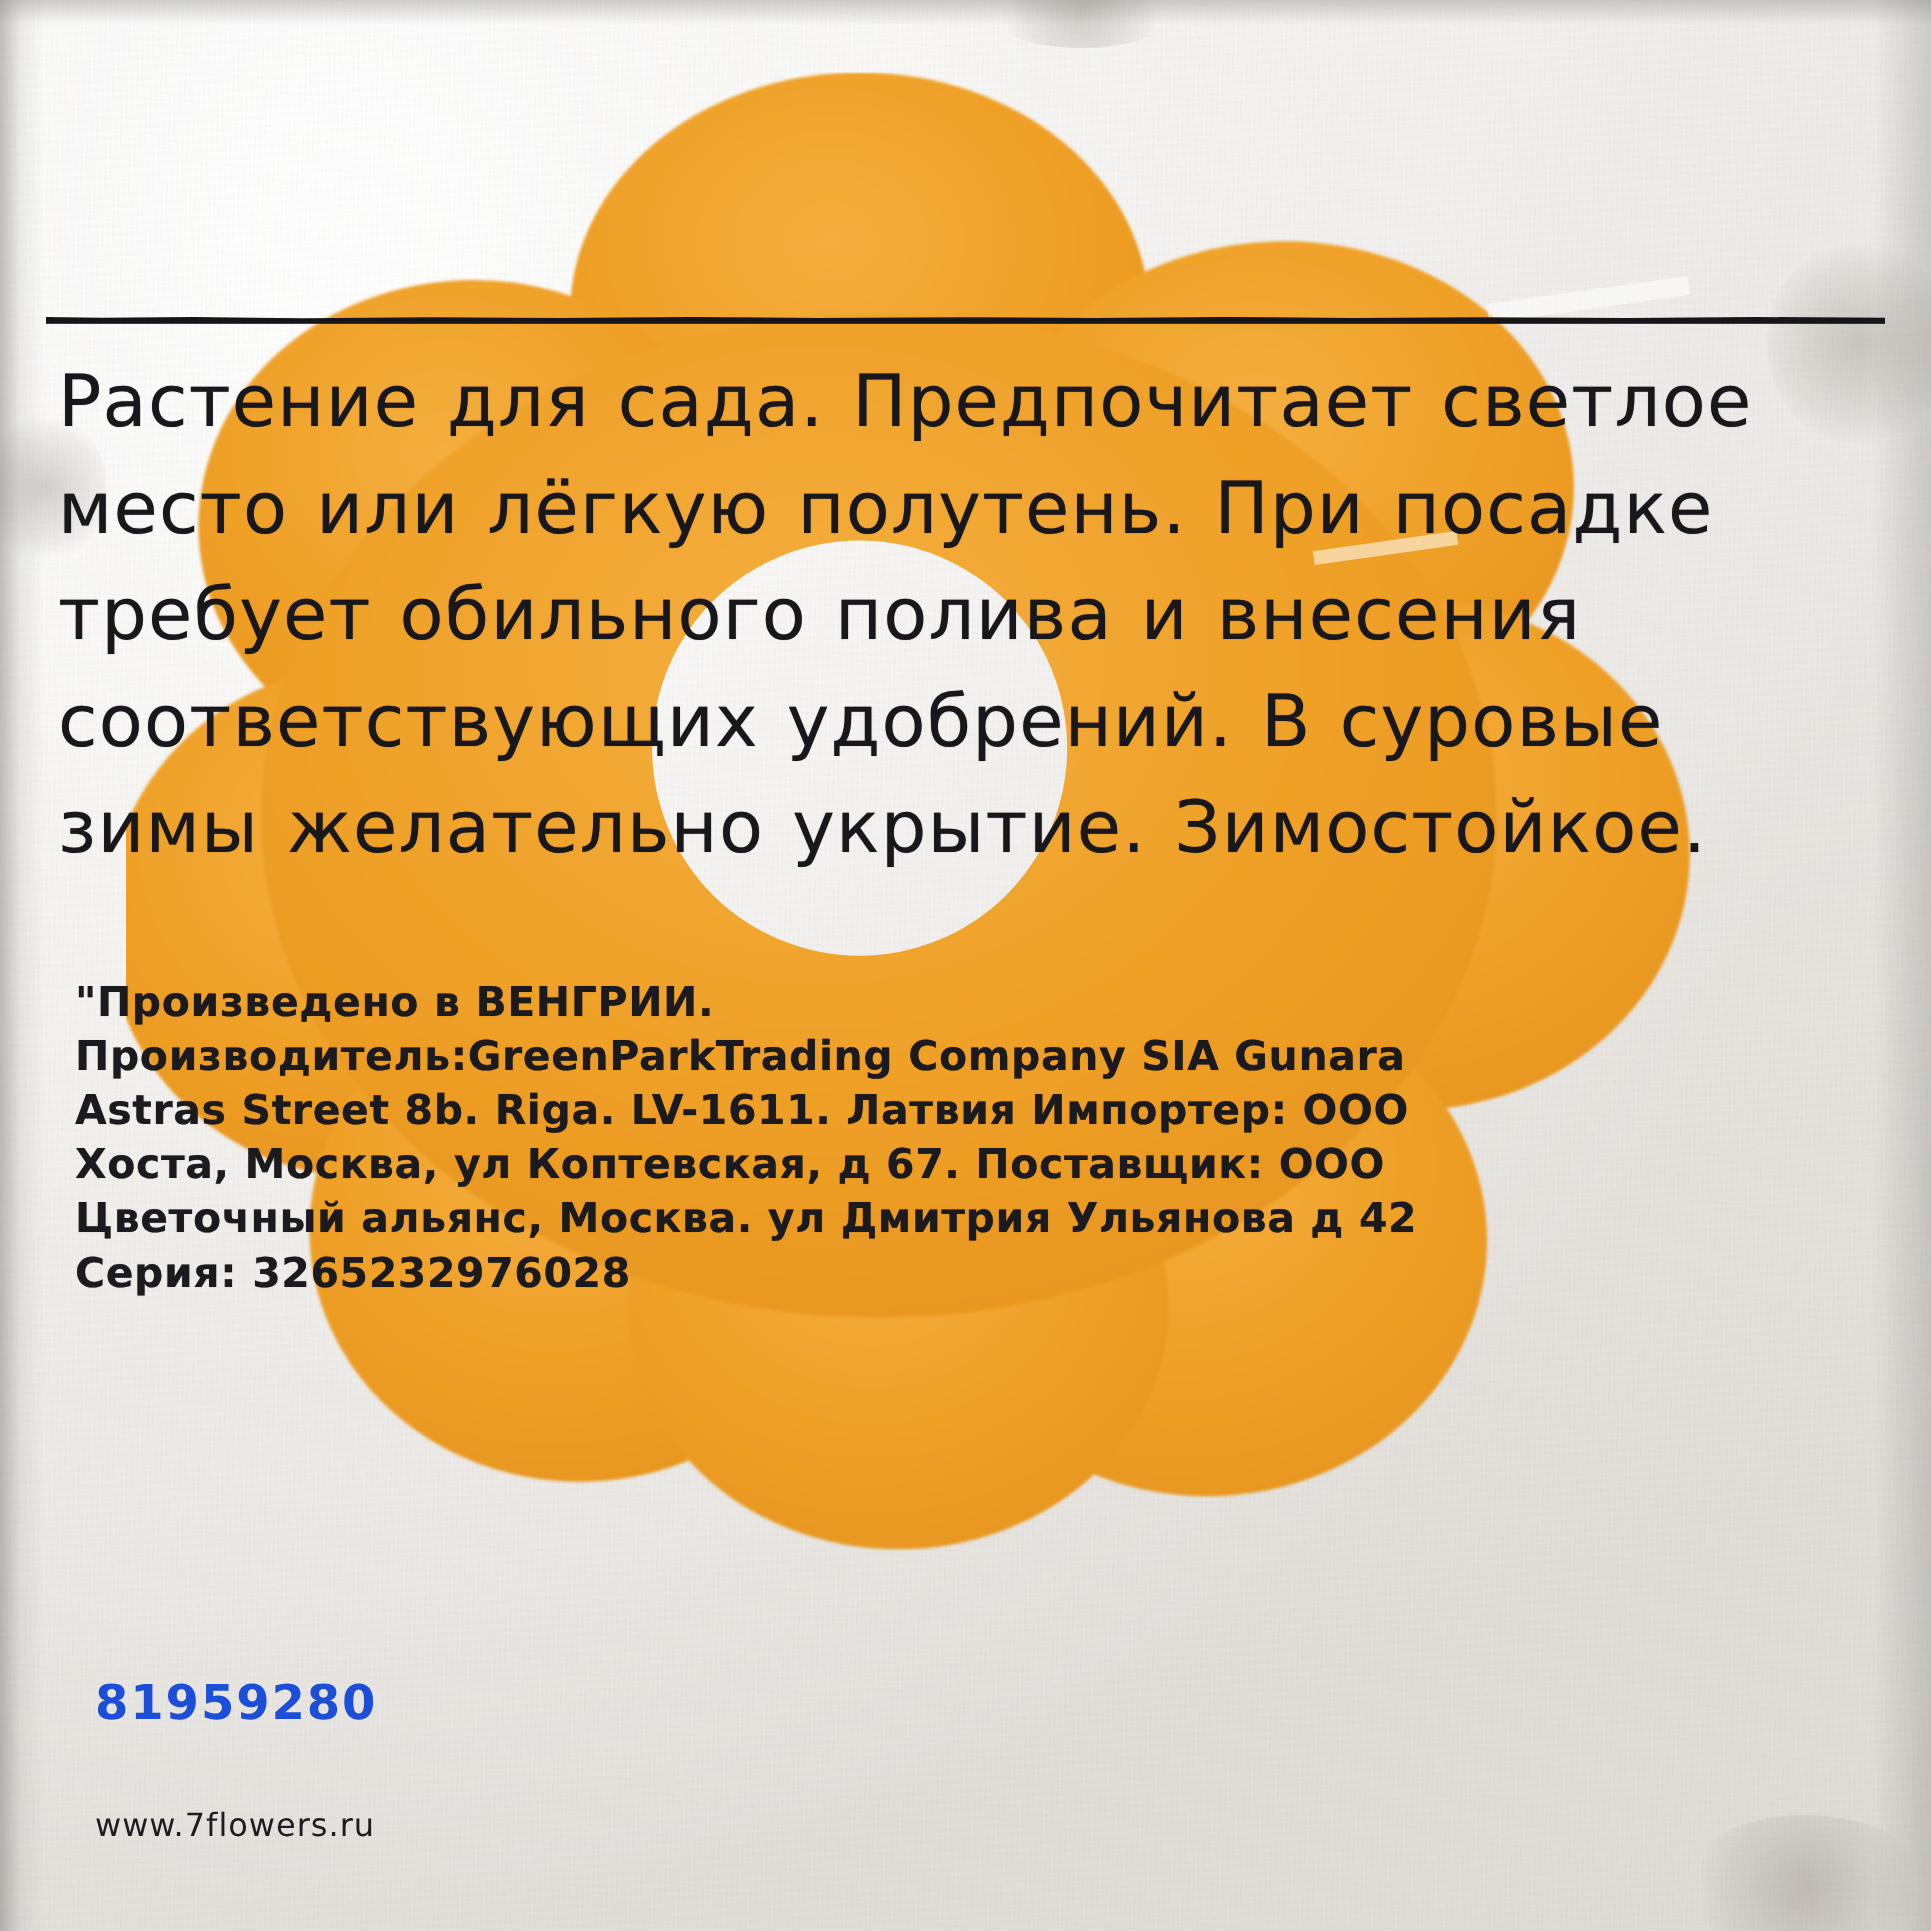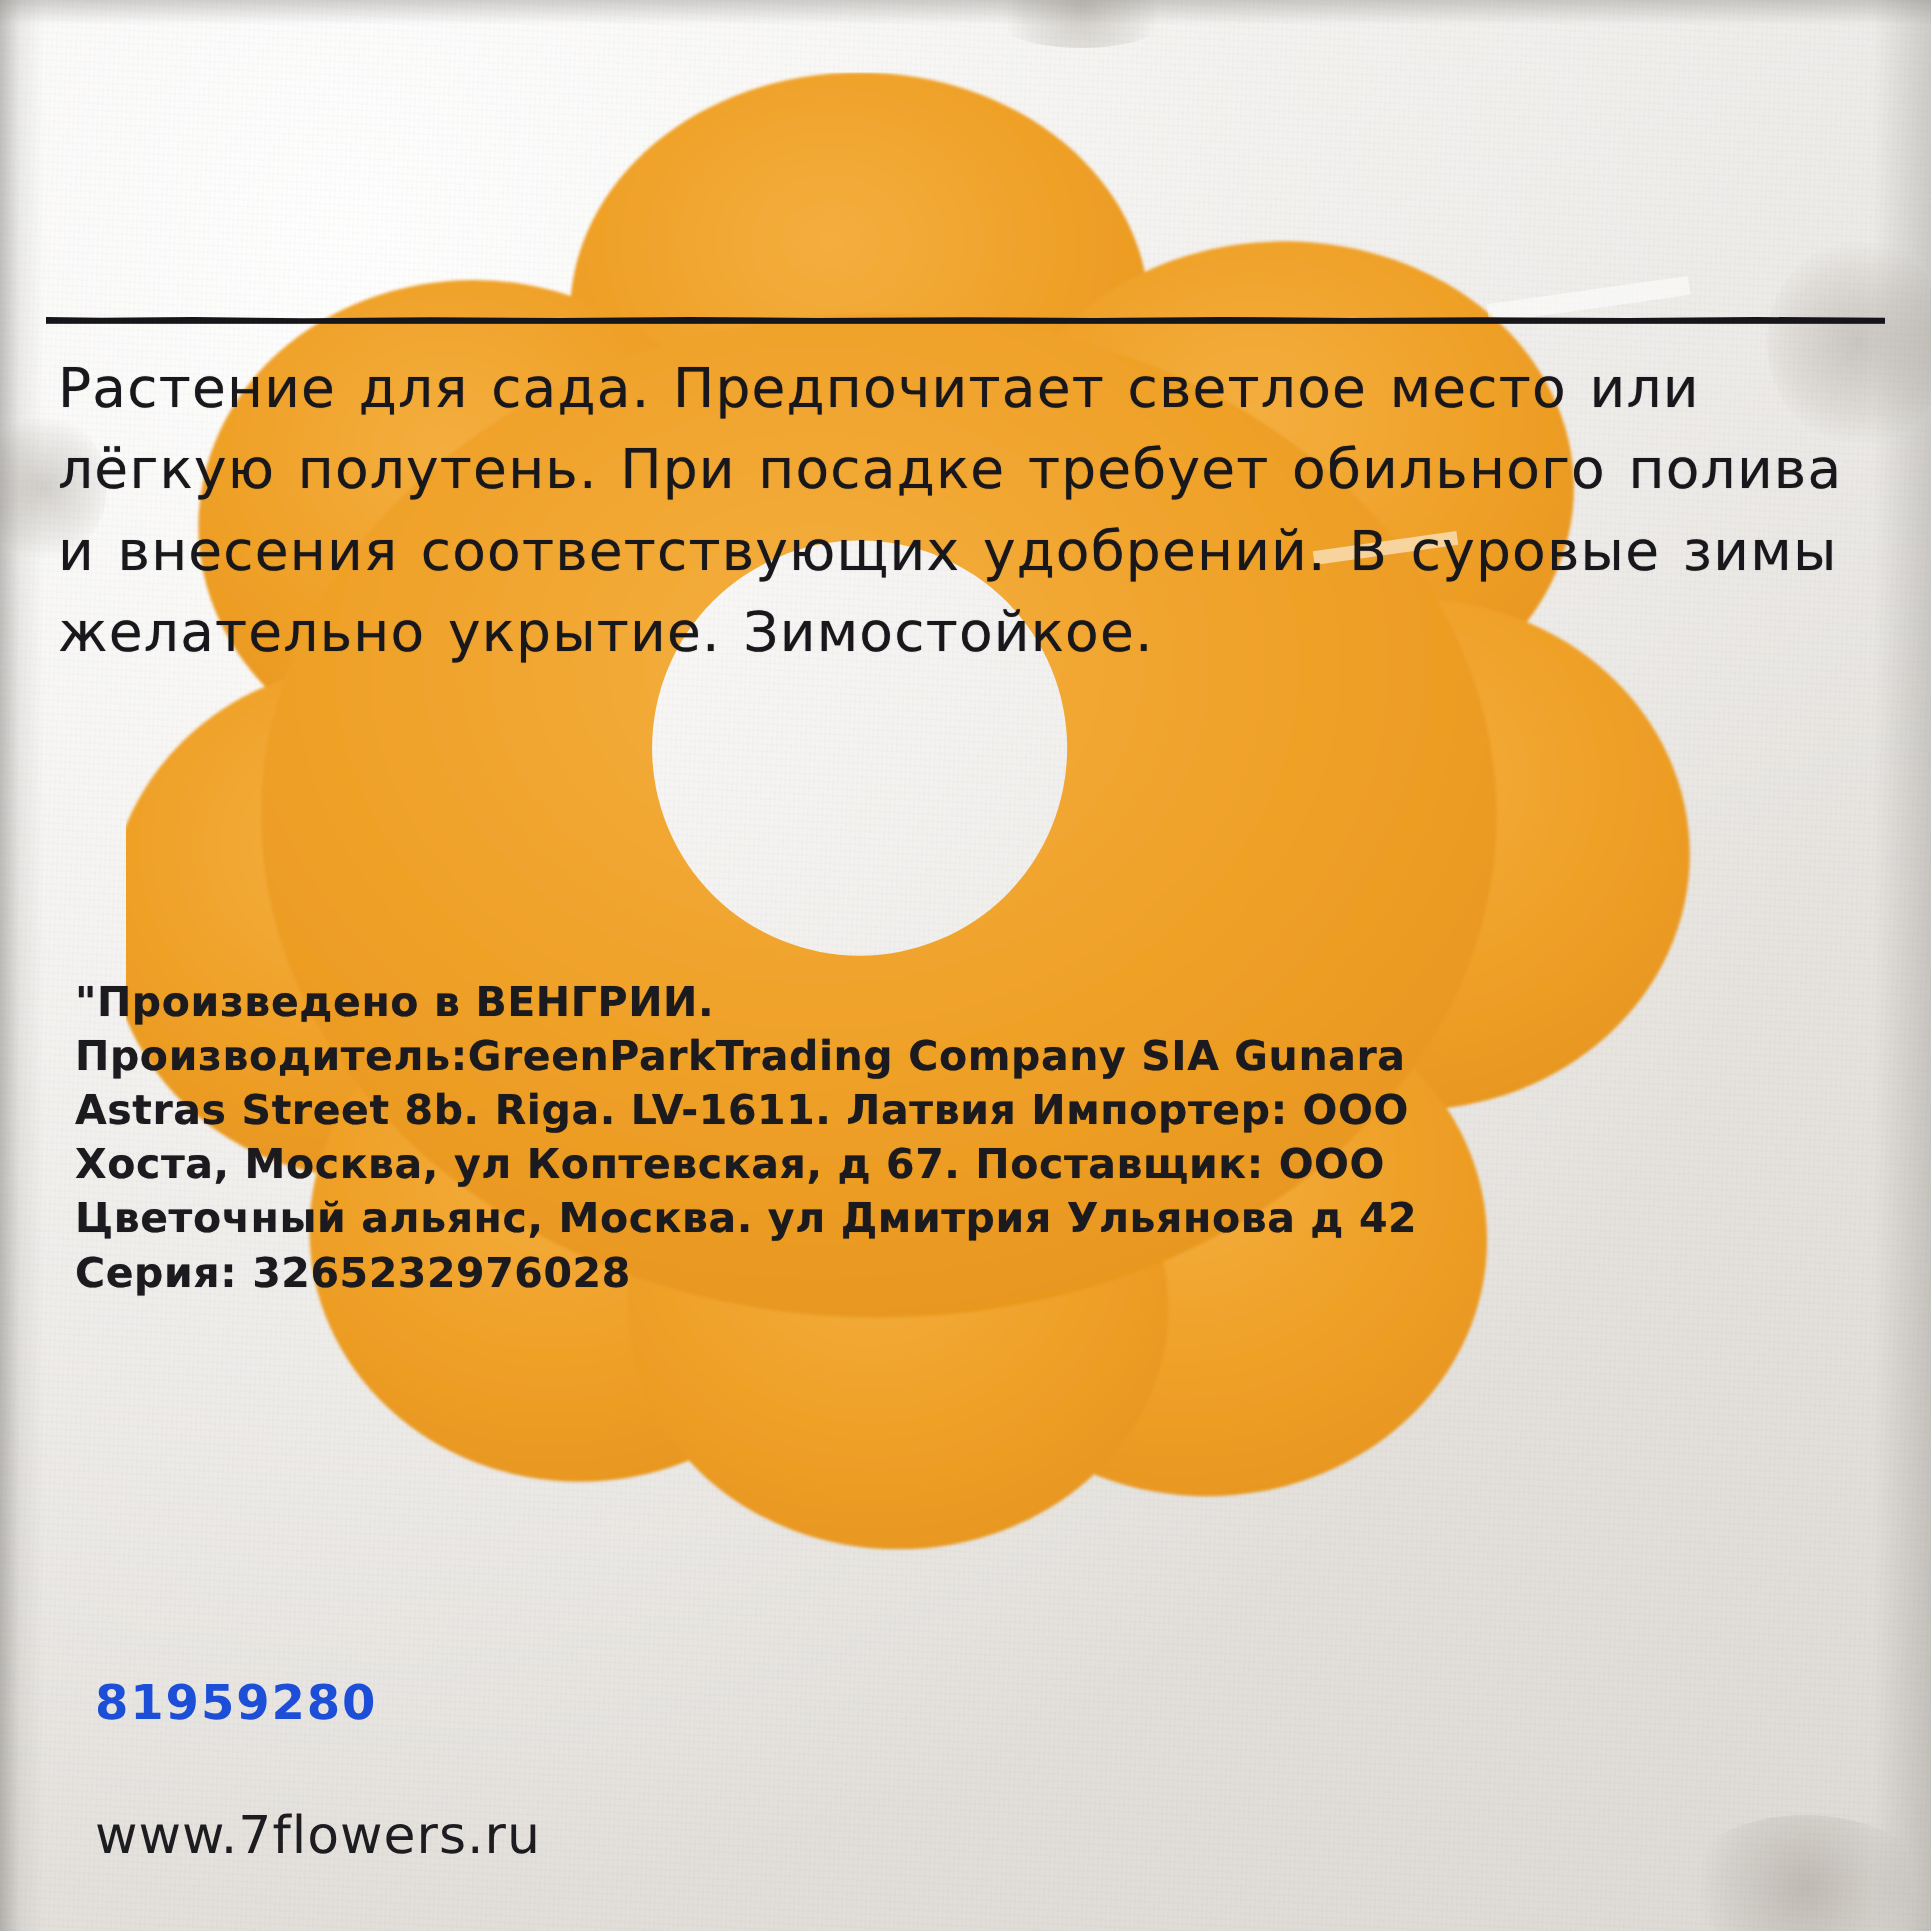--- a/index.html
+++ b/index.html
@@ -99,21 +99,21 @@
     background: #16151a;
     box-shadow: 0 1px 0 rgba(0,0,0,0.35);
     clip-path: polygon(0 0, 3% 12%, 8% 0, 14% 18%, 21% 2%, 28% 16%, 35% 0, 42% 14%, 50% 2%, 57% 16%, 64% 0, 71% 14%, 78% 2%, 86% 16%, 93% 0, 100% 10%, 100% 100%, 0 100%);
   }
 
   .body-text {
     left: 58px;
     top: 348px;
     width: 1834px;
     font-family: "DejaVu Sans", sans-serif;
-    font-size: 55px;
+    font-size: 72px;
     line-height: 1.48;
     letter-spacing: 1.2px;
     color: #18171b;
     text-shadow: 0 0 1px rgba(0,0,0,0.5);
     word-spacing: 3.9px;
   }
 
   .origin-block {
     left: 75px;
     top: 975px;
@@ -135,21 +135,21 @@
     font-weight: bold;
     font-size: 48px;
     letter-spacing: 1.9px;
     color: #1d4ed8;
   }
 
   .website {
     left: 95px;
     top: 1806px;
     font-family: "DejaVu Sans", sans-serif;
-    font-size: 52px;
+    font-size: 32px;
     letter-spacing: 1px;
     color: #1d1c20;
   }
 
   .scratch {
     position: absolute;
     background: rgba(255,255,255,0.55);
     transform: rotate(-8deg);
     pointer-events: none;
   }

